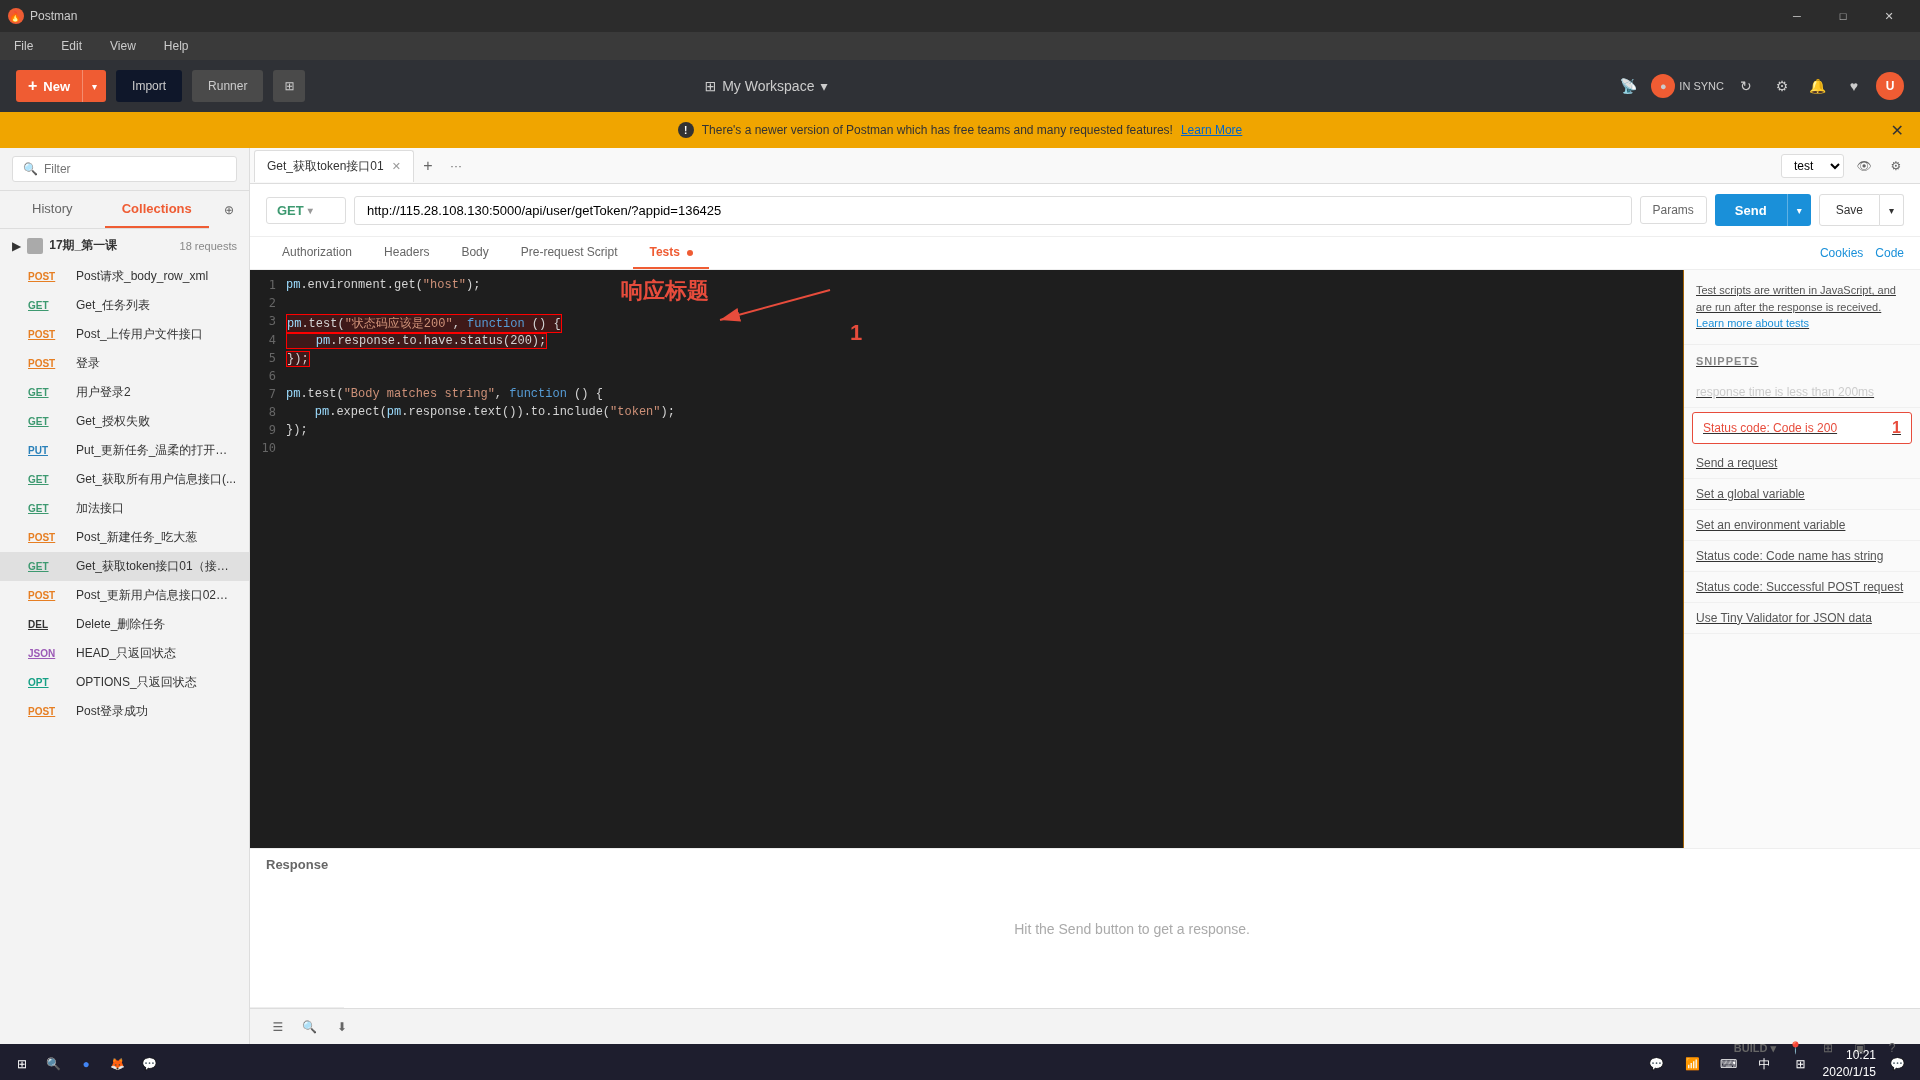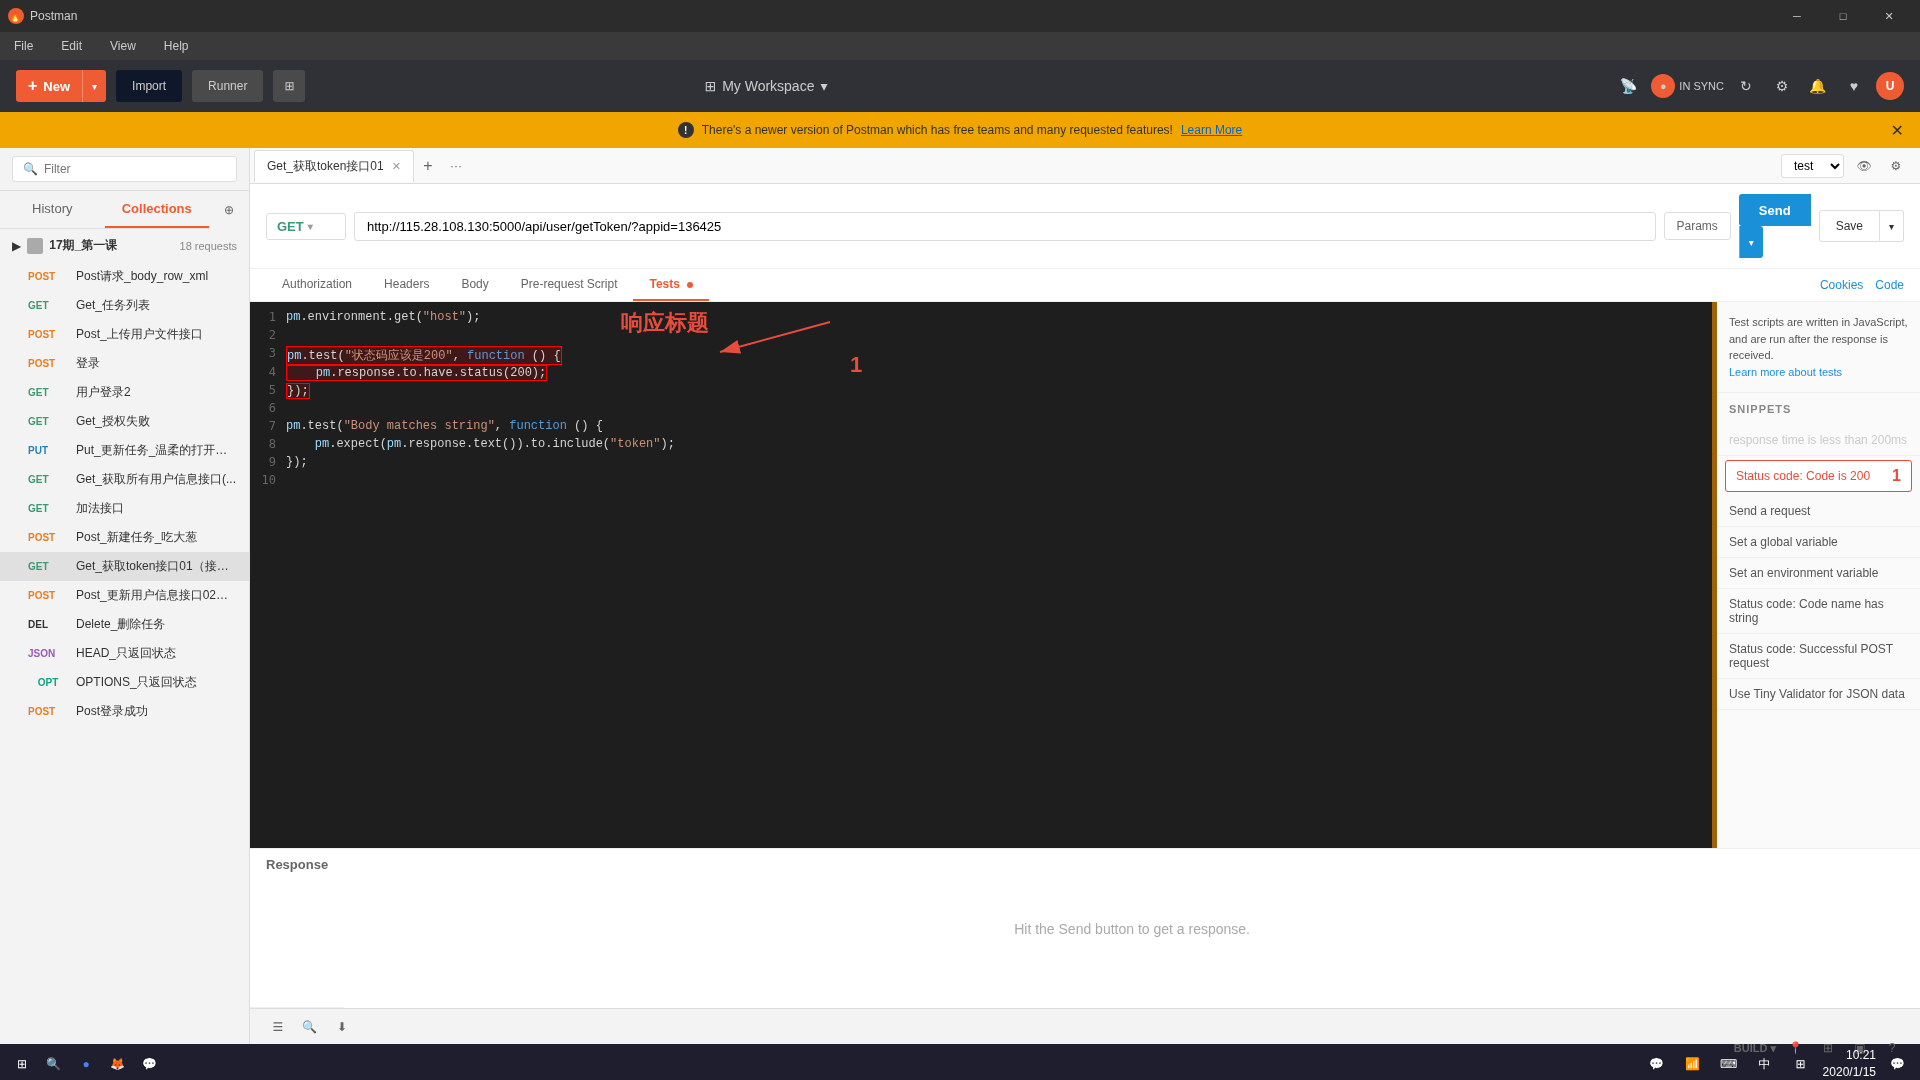--- a/index.html
+++ b/index.html
@@ -56,26 +56,26 @@
 
     
     .collection-group { }
     .collection-header { display: flex; align-items: center; padding: 8px 12px; cursor: pointer; gap: 6px; }
     .collection-folder { width: 16px; height: 16px; background: #aaa; border-radius: 2px; }
     .collection-name { flex: 1; font-size: 12px; font-weight: 600; color: #333; }
     .collection-count { color: #888; font-size: 11px; }
 
     .request-item { display: flex; align-items: center; padding: 6px 12px 6px 28px; cursor: pointer; gap: 8px; }
     .request-item.active { background: #e0e0e0; }
-    .method-badge { font-size: 10px; font-weight: 700; width: 40px; text-align: left; }
+    .method-badge { font-size: 10px; font-weight: 700; width: 40px; text-align: left; text-decoration: underline; }
     .method-GET { color: #3d9970; }
     .method-POST { color: #e67e22; }
     .method-PUT { color: #2980b9; }
     .method-HEAD { color: #9b59b6; }
-    .method-OPT { color: #16a085; text-align: center; }
+    .method-OPT { color: #16a085; }
     .request-name { font-size: 12px; color: #333; flex: 1; overflow: hidden; text-overflow: ellipsis; white-space: nowrap; }
 
     
     #content { flex: 1; display: flex; flex-direction: column; background: white; }
 
     
     #tab-bar { display: flex; align-items: center; background: #f9f9f9; border-bottom: 1px solid #ddd; height: 36px; padding-left: 4px; }
     .request-tab { display: flex; align-items: center; background: white; border: 1px solid #ddd; border-bottom: none; border-radius: 3px 3px 0 0; padding: 0 12px; height: 32px; gap: 8px; font-size: 12px; cursor: pointer; }
     .request-tab .tab-close { color: #999; font-size: 11px; cursor: pointer; }
     .tab-add { width: 28px; height: 28px; display: flex; align-items: center; justify-content: center; color: #666; cursor: pointer; font-size: 16px; }
@@ -83,21 +83,21 @@
     .tab-right { margin-left: auto; display: flex; align-items: center; gap: 8px; padding-right: 12px; }
     .env-select { border: 1px solid #ddd; border-radius: 3px; padding: 3px 8px; font-size: 12px; background: white; }
     .tab-icon-btn { width: 24px; height: 24px; display: flex; align-items: center; justify-content: center; color: #666; cursor: pointer; }
 
     
     #url-bar { display: flex; align-items: center; padding: 10px 16px; gap: 8px; border-bottom: 1px solid #eee; }
     .method-select { display: flex; align-items: center; gap: 4px; border: 1px solid #ddd; border-radius: 3px; padding: 5px 10px; font-size: 13px; font-weight: 600; color: #3d9970; cursor: pointer; background: white; min-width: 80px; }
     .method-select .arrow { color: #999; font-size: 10px; }
     .url-input { flex: 1; border: 1px solid #ddd; border-radius: 3px; padding: 6px 12px; font-size: 13px; outline: none; }
     .params-btn { border: 1px solid #ddd; border-radius: 3px; padding: 6px 12px; font-size: 12px; background: white; cursor: pointer; color: #666; }
-    .send-group { display: flex; flex-direction: column; }
+    .send-group { display: flex; }
     .send-btn { background: #1a90d9; color: white; border: none; border-radius: 3px 0 0 3px; padding: 0 20px; height: 32px; font-size: 13px; font-weight: 600; cursor: pointer; }
     .send-arrow { background: #1a90d9; color: white; border: none; border-left: 1px solid rgba(255,255,255,0.3); border-radius: 0 3px 3px 0; width: 24px; height: 32px; cursor: pointer; display: flex; align-items: center; justify-content: center; font-size: 10px; }
     .save-group { display: flex; }
     .save-btn { background: white; color: #333; border: 1px solid #ddd; border-radius: 3px 0 0 3px; padding: 0 16px; height: 32px; font-size: 12px; cursor: pointer; }
     .save-arrow { background: white; color: #333; border: 1px solid #ddd; border-left: none; border-radius: 0 3px 3px 0; width: 24px; height: 32px; cursor: pointer; display: flex; align-items: center; justify-content: center; font-size: 10px; }
 
     
     #req-tabs { display: flex; align-items: center; border-bottom: 1px solid #eee; padding: 0 16px; gap: 0; }
     .req-tab { padding: 8px 16px; font-size: 12px; color: #666; cursor: pointer; border-bottom: 2px solid transparent; }
     .req-tab.active { color: #ef5c33; border-bottom-color: #ef5c33; font-weight: 600; }
@@ -108,21 +108,21 @@
     
     #code-editor { flex: 1; background: #1e1e1e; padding: 8px 0; overflow-y: auto; position: relative; }
     .code-line { display: flex; align-items: flex-start; min-height: 18px; }
     .line-num { color: #666; width: 36px; text-align: right; padding-right: 10px; font-size: 12px; font-family: monospace; flex-shrink: 0; user-select: none; }
     .line-content { font-family: 'Courier New', monospace; font-size: 12px; color: #d4d4d4; white-space: pre; }
     .code-string { color: #ce9178; }
     .code-keyword { color: #569cd6; }
     .code-red-bg { background: rgba(255,0,0,0.15); border: 1px solid red; }
 
     
-    #snippets-panel { width: 208px; background: #fafafa; border-left: 5px solid #a16207; overflow-y: auto; }
+    #snippets-panel { width: 237px; background: #fafafa; border-left: 1px solid #a16207; overflow-y: auto; text-decoration: underline; }
     #snippets-panel .panel-intro { padding: 12px; color: #555; font-size: 11px; line-height: 1.5; border-bottom: 1px solid #eee; }
     #snippets-panel .panel-intro a { color: #1a90d9; text-decoration: none; }
     .snippets-title { padding: 10px 12px; font-size: 11px; font-weight: 700; color: #888; letter-spacing: 1px; text-transform: uppercase; }
     .snippet-item { padding: 8px 12px; font-size: 12px; color: #555; cursor: pointer; border-bottom: 1px solid #f0f0f0; }
 
     
     #response-area { height: 160px; border-top: 1px solid #eee; display: flex; }
     #response-title { padding: 8px 16px; font-size: 12px; font-weight: 600; color: #555; border-bottom: 1px solid #eee; }
     #response-body { flex: 1; display: flex; align-items: center; justify-content: center; color: #aaa; font-size: 14px; }
 

